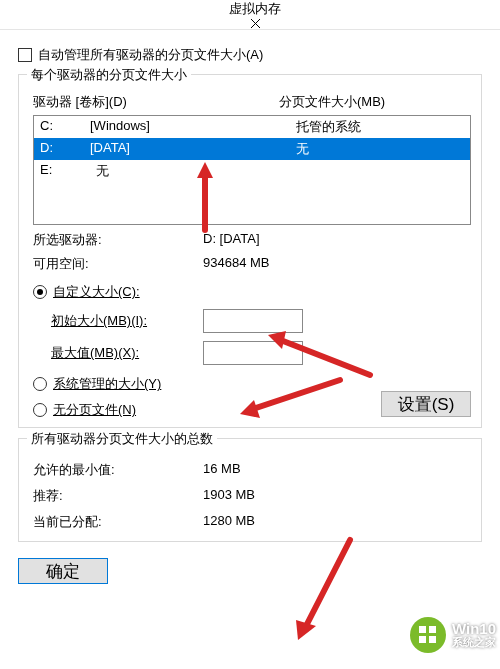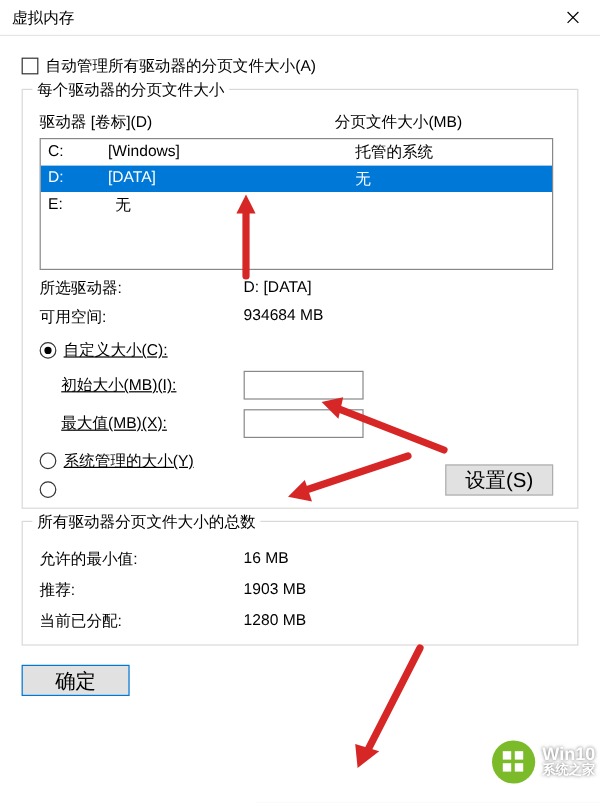--- a/index.html
+++ b/index.html
@@ -10,30 +10,31 @@
       background: #f0f0f0;
       position: relative;
       overflow: hidden;
     }
     .window { width: 500px; height: 669px; background: #fff; }
     .titlebar {
       height: 30px;
       display: flex; align-items: center; justify-content: space-between;
       padding-left: 10px;
       border-bottom: 1px solid #e5e5e5;
+      flex-direction: column;
     }
     .titlebar .title { font-size: 13px; }
     .titlebar .close { width: 45px; height: 30px; display:flex; align-items:center; justify-content:center; }
     .content { padding: 12px 18px 10px 18px; }
     .row { display:flex; align-items:center; margin: 4px 0; }
     .checkbox { width:14px; height:14px; border:1px solid #333; margin-right:6px; display:inline-block; background:#fff; }
     .groupbox {
       border: 1px solid #d9d9d9;
       margin-top: 10px;
-      padding: 14px 20px 10px 14px;
+      padding: 14px 10px 10px 14px;
       position: relative;
     }
     .groupbox > legend {
       position: absolute; top: -9px; left: 8px;
       background: #fff; padding: 0 4px; font-size: 13px;
     }
     .listheader { display:flex; margin-top:4px; font-size:13px; }
     .col-drive { width: 50px; }
     .col-label { width: 190px; }
     .col-size  { flex: 1; }
@@ -160,20 +161,21 @@
         <input class="textbox" value="" style="">
       </div>
 
       <label class="radio-row">
         <span class="radio"></span>
         <span>系统管理的大小(Y)</span>
       </label>
 
       <label class="radio-row" style="margin-top:8px">
         <span class="radio"></span>
+        <span>无分页文件(N)</span>
       </label>
 
       <div class="set-btn-row">
         <button class="btn">设置(S)</button>
       </div>
     </div>
 
     <div class="groupbox totals">
       <legend>所有驱动器分页文件大小的总数</legend>
       <div class="kv">

